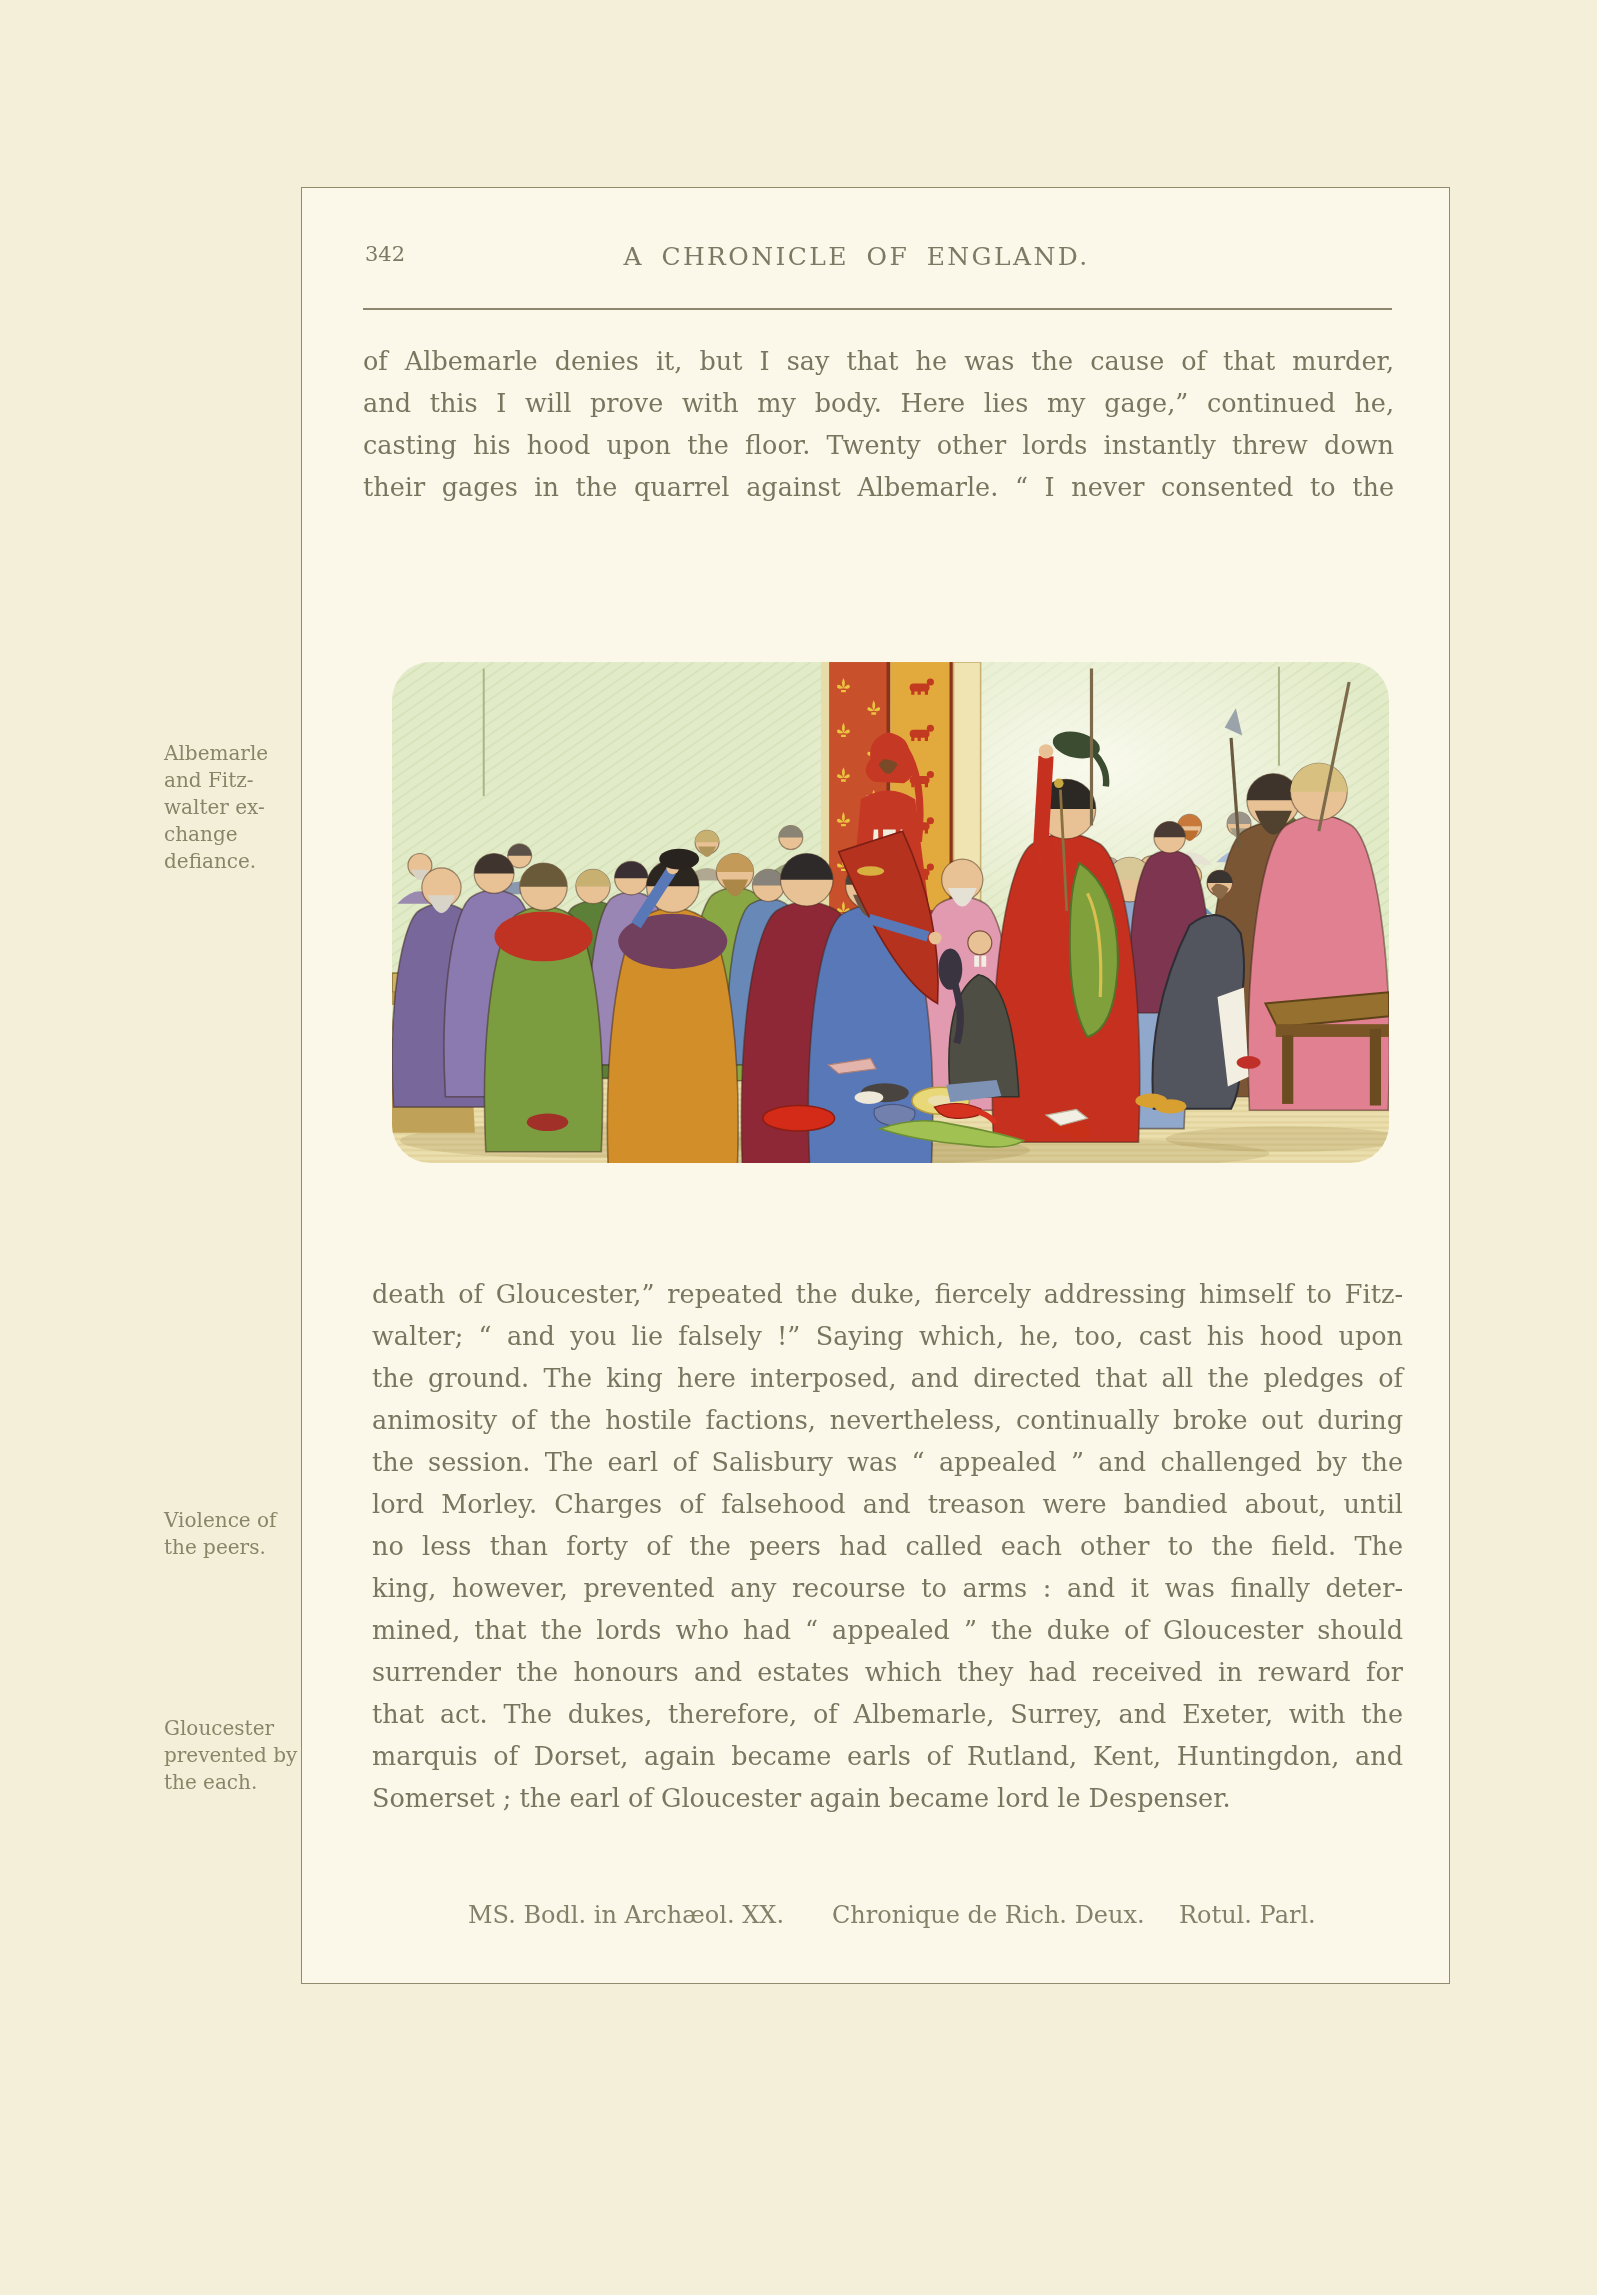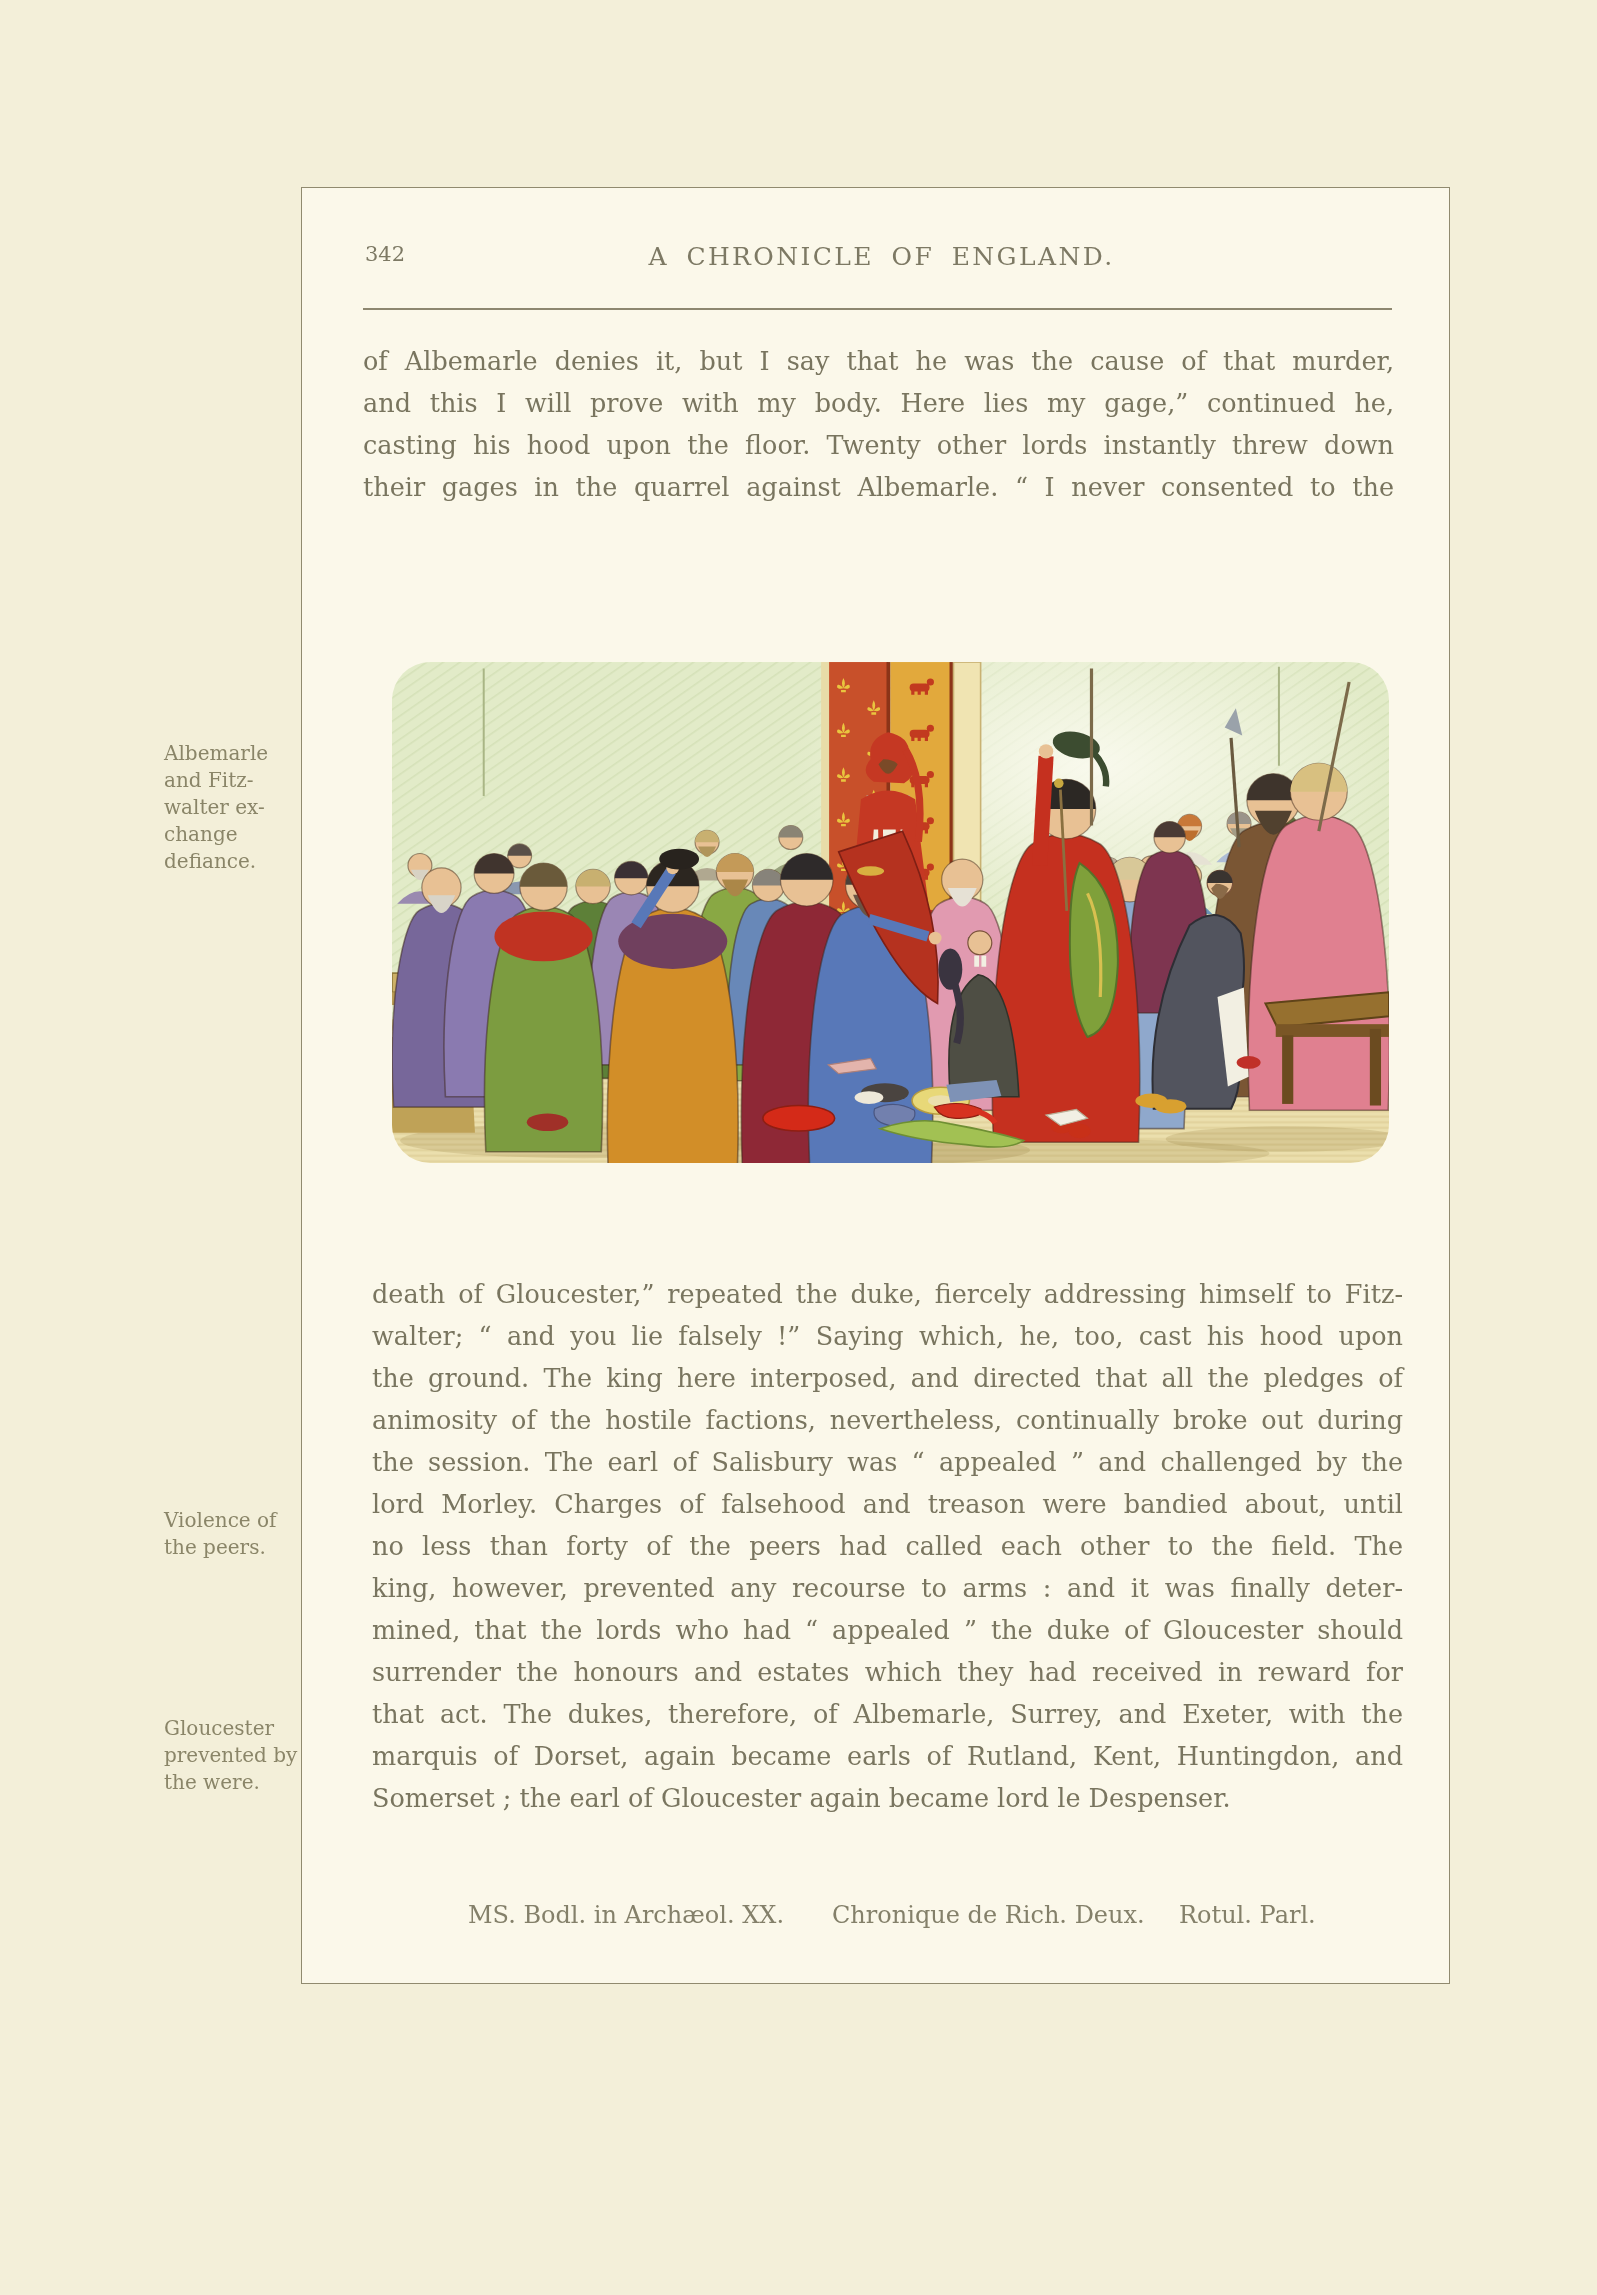--- a/index.html
+++ b/index.html
@@ -1,21 +1,21 @@
 <!DOCTYPE html>
 <html style="font-size:12.8px"><head>
 <meta charset="utf-8">
 <style>
   html,body{margin:0;padding:0;background:#ece8d0;}
   #canvas{position:relative;width:1598px;height:2295px;background:#f3efd9;overflow:hidden;
           font-family:"DejaVu Serif","Liberation Serif",serif;color:#79755f;}
   .frame{position:absolute;left:301px;top:187px;width:1149px;height:1797px;
          border:1.6px solid #908a6f;background:#fbf8ea;box-sizing:border-box;}
   .pagenum{position:absolute;left:365px;top:242px;font-size:21px;color:#7d7964;}
-  .running-title{position:absolute;left:367px;top:242px;width:1029px;text-align:center;
+  .running-title{position:absolute;left:342px;top:242px;width:1029px;text-align:center;
                  font-size:25px;letter-spacing:2.4px;word-spacing:7.2px;color:#7d7964;}
   .rule{position:absolute;left:363px;top:308px;width:1029px;height:1.6px;background:#8d8770;}
   .para{position:absolute;left:363px;width:1031px;font-size:25.5px;line-height:42px;color:#79755f;}
   .para1{top:340px;}
   .para2{top:1273px;margin-left:9px;}
   .tline{height:42px;text-align:justify;text-align-last:justify;}
   .tline.last{text-align-last:left;}
   .mnote{position:absolute;left:164px;width:175px;font-size:20px;line-height:27px;color:#8a8568;}
   .mnote1{top:740px;}
   .mnote2{top:1507px;}
@@ -399,21 +399,21 @@
       <div class="">change</div>
       <div class="">defiance.</div>
     </div>
   <div class="mnote mnote2">
       <div class="">Violence of</div>
       <div class="">the peers.</div>
     </div>
   <div class="mnote mnote3">
       <div class="">Gloucester</div>
       <div class="">prevented by</div>
-      <div class="">the were.</div>
+      <div class="">the each.</div>
     </div>
 
   <div class="footnotes">
     <span class="fn fn1">MS. Bodl. in Archæol. XX.</span>
     <span class="fn fn2">Chronique de Rich. Deux.</span>
     <span class="fn fn3">Rotul. Parl.</span>
   </div>
 
 </div>
 

